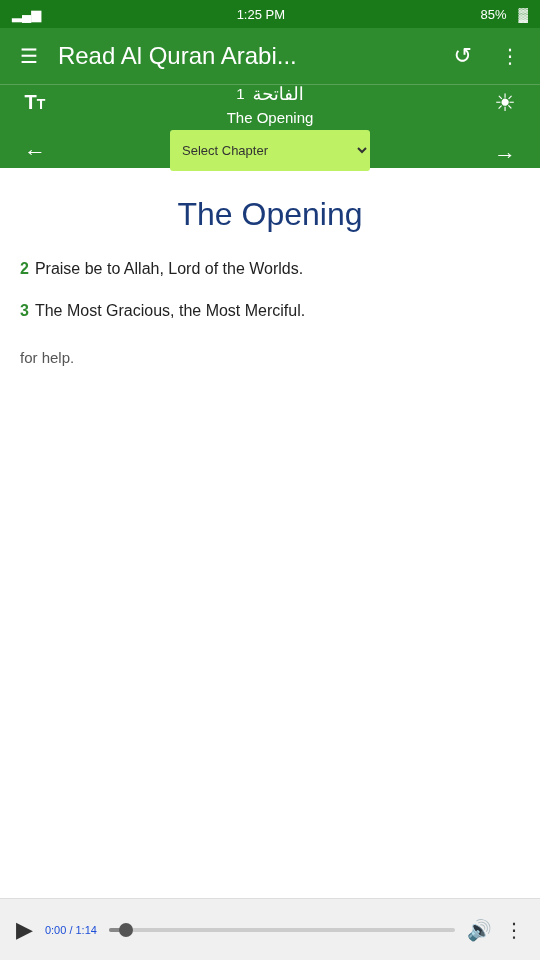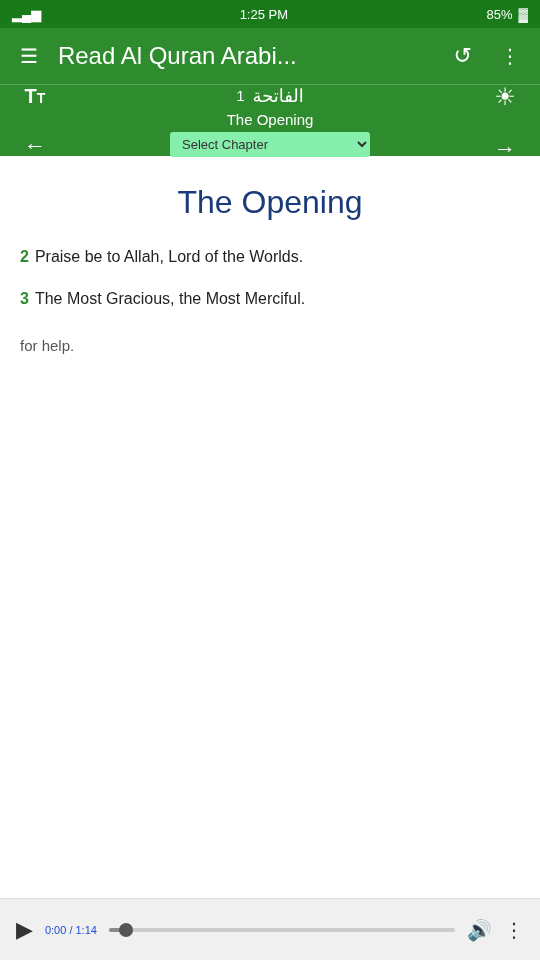--- a/index.html
+++ b/index.html
@@ -12,21 +12,21 @@
       color: white;
       display: flex;
       justify-content: space-between;
       align-items: center;
       padding: 4px 12px;
       height: 28px;
       font-size: 13px;
     }
     .status-left { display: flex; align-items: center; gap: 4px; }
     .status-center { font-weight: 500; }
-    .status-right { display: flex; align-items: center; gap: 6px; }
+    .status-right { display: flex; align-items: center; gap: 12px; }
 
     
     .app-bar {
       background: #2e8b2e;
       color: white;
       display: flex;
       align-items: center;
       padding: 0 12px;
       height: 56px;
       gap: 12px;
@@ -47,21 +47,21 @@
       display: flex;
       align-items: center;
       justify-content: center;
     }
 
     
     .nav-bar {
       background: #2e8b2e;
       display: flex;
       align-items: center;
-      height: 72px;
+      height: 84px;
       border-top: 1px solid rgba(255,255,255,0.2);
     }
     .nav-side {
       display: flex;
       flex-direction: column;
       align-items: center;
       justify-content: center;
       width: 70px;
       gap: 6px;
     }
@@ -78,24 +78,24 @@
       font-size: 15px;
       display: flex;
       align-items: center;
       gap: 8px;
     }
     .chapter-english-name {
       color: white;
       font-size: 15px;
     }
     .chapter-select {
-      background: #86efac;
+      background: #bef264;
       border: none;
       border-radius: 3px;
-      padding: 4px 8px;
+      padding: 12px 8px;
       font-size: 13px;
       color: #333;
       width: 200px;
       cursor: pointer;
     }
     .nav-arrow {
       color: white;
       font-size: 22px;
       background: none;
       border: none;

